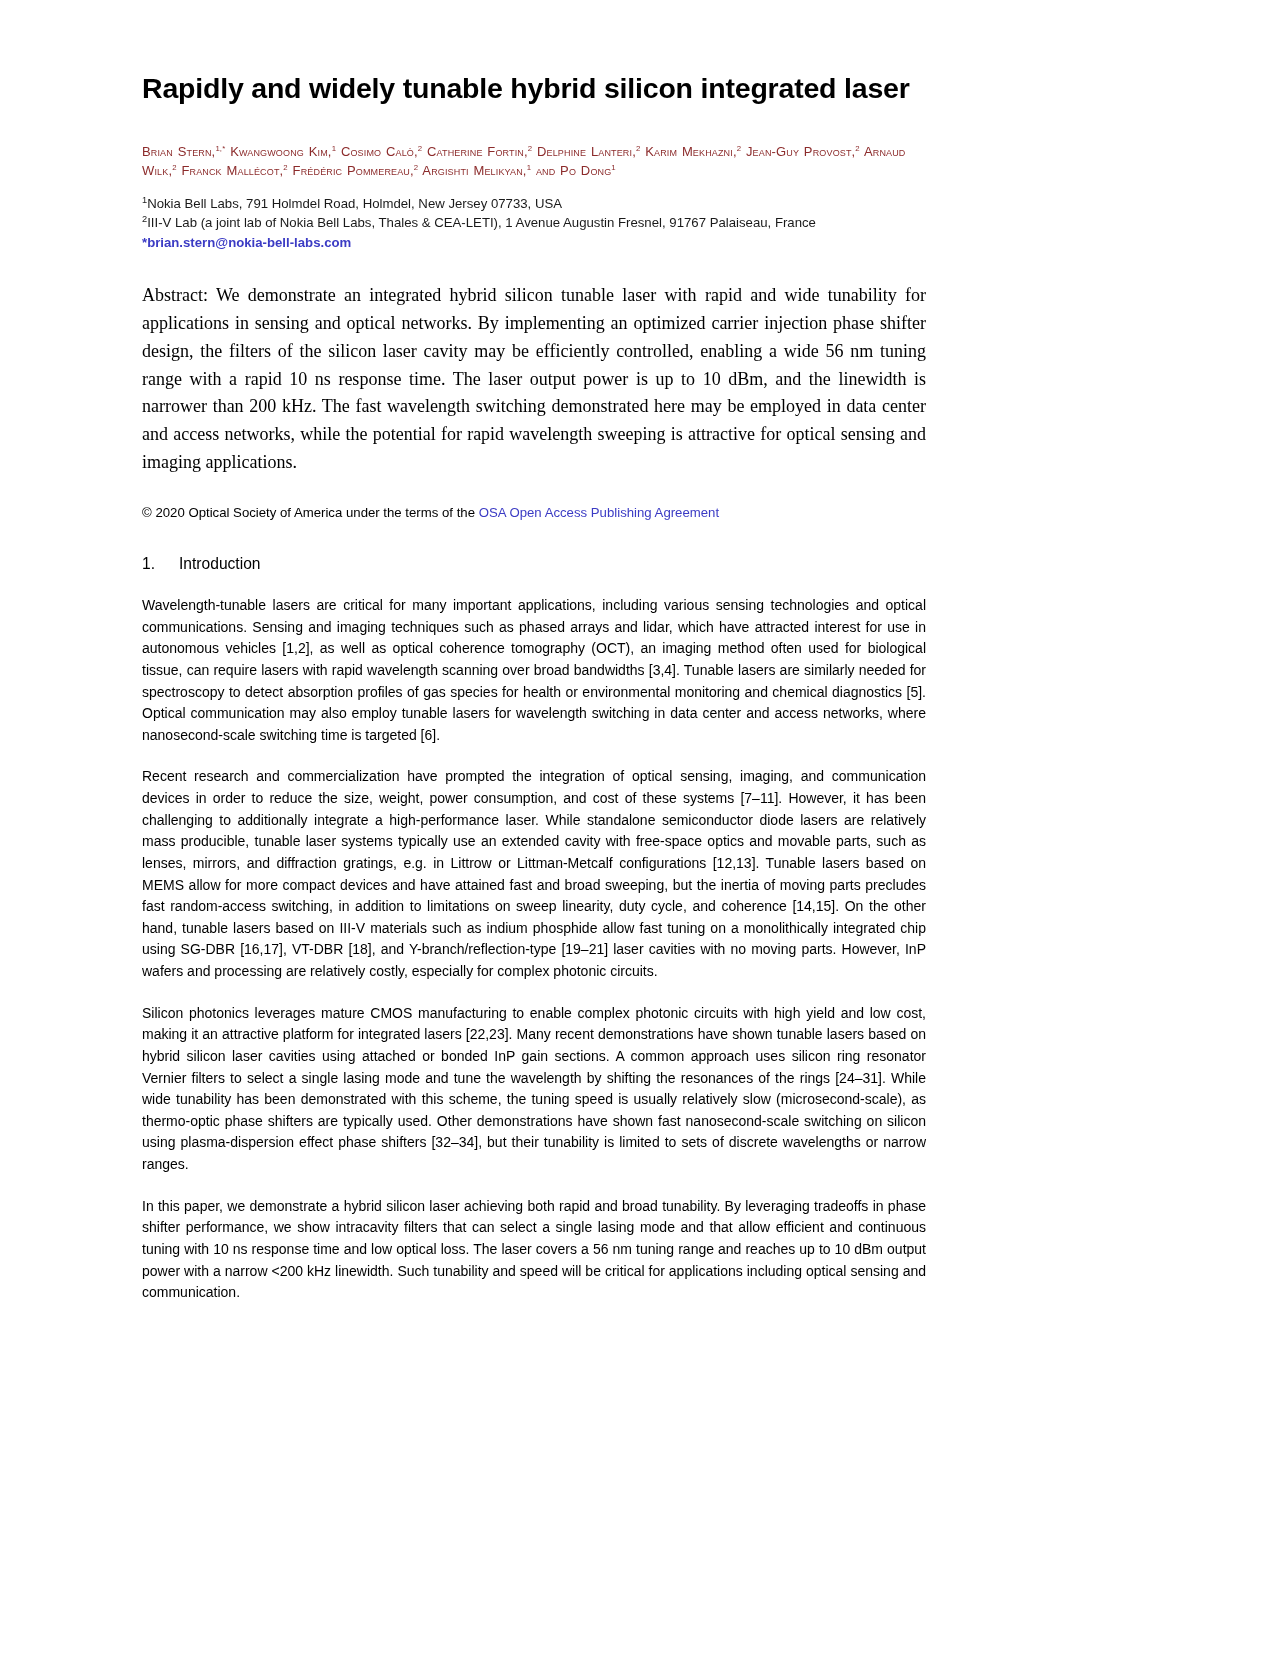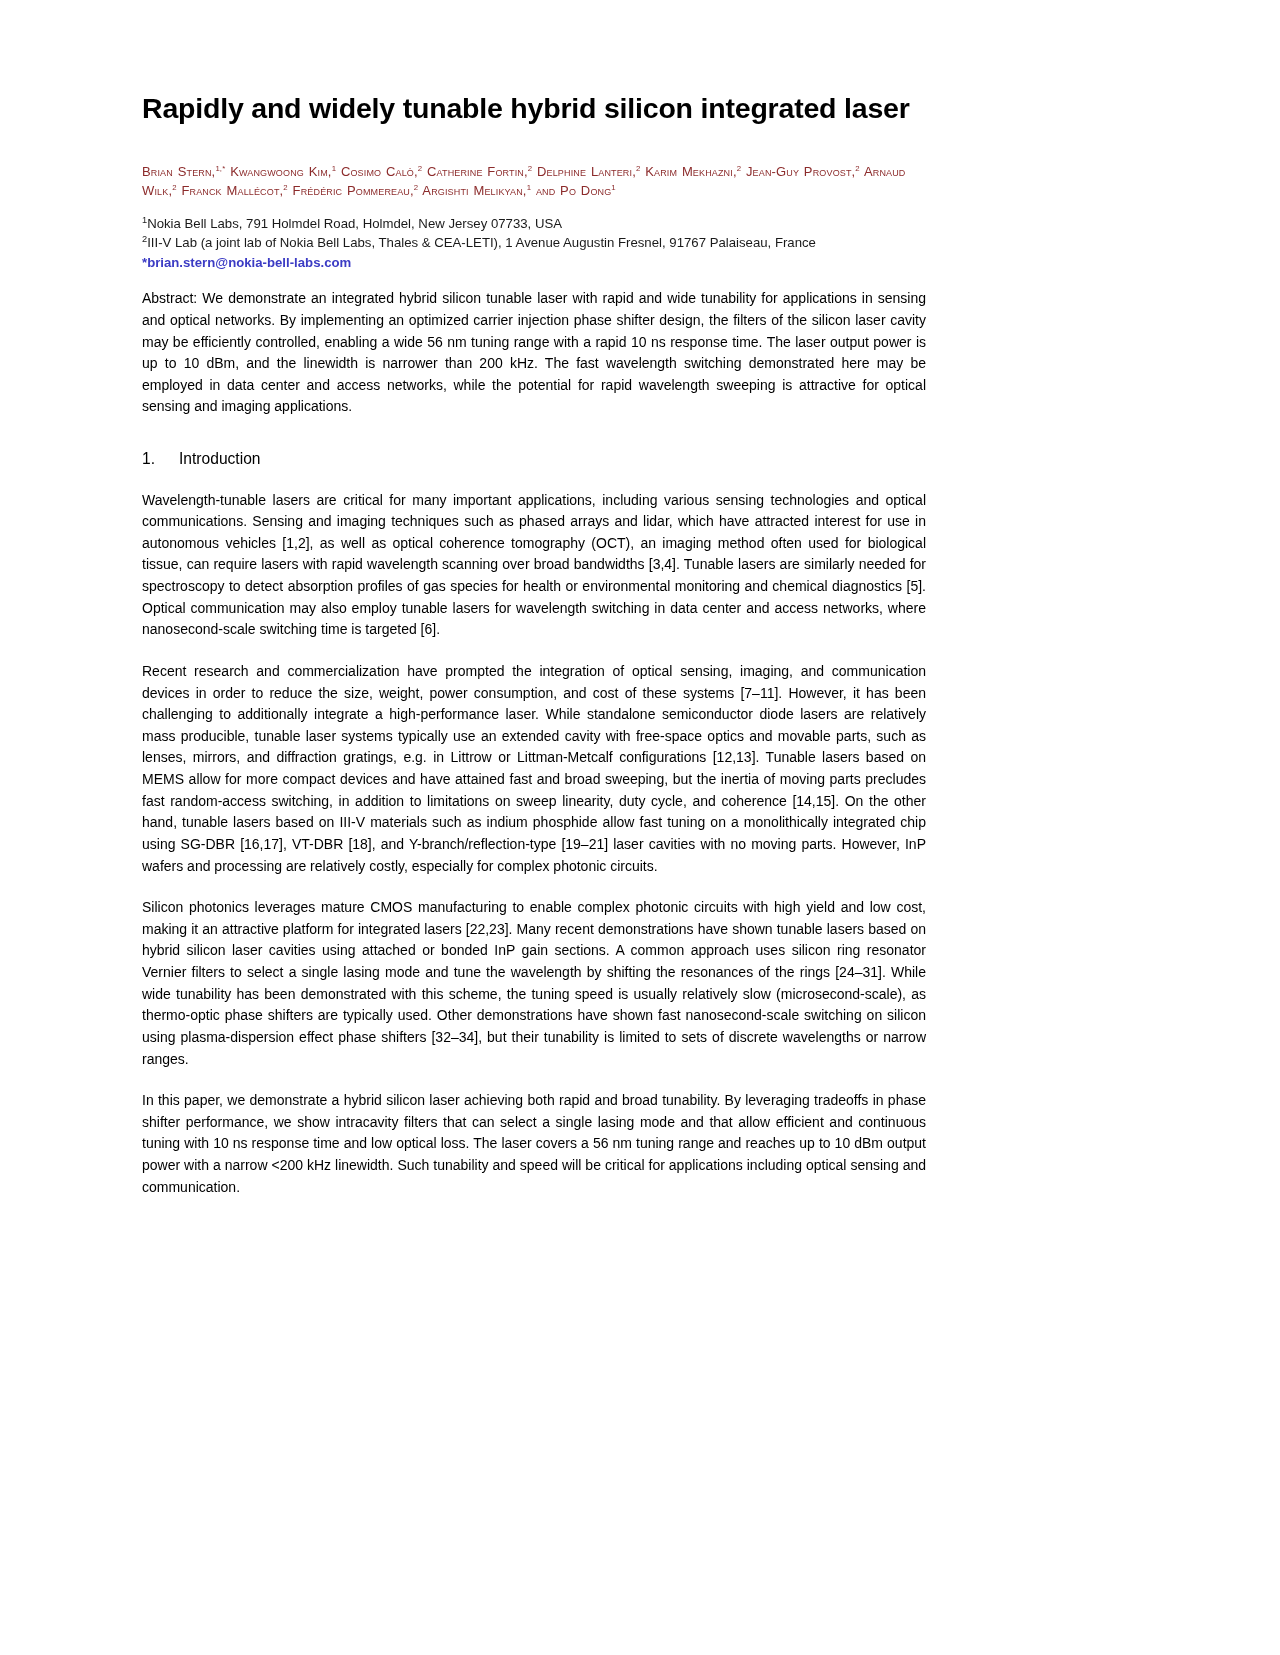--- a/index.html
+++ b/index.html
@@ -12,21 +12,21 @@
     height: 1655px;
     font-family: "Liberation Sans", sans-serif;
     color: #000000;
     -webkit-font-smoothing: antialiased;
   }
   .page {
     position: relative;
     width: 1068px;
     height: 1655px;
     box-sizing: border-box;
-    padding: 92px 142px 0 142px;
+    padding: 72px 142px 0 142px;
     background: #ffffff;
   }
 
   
   .title {
     font-size: 28.5px;
     font-weight: bold;
     letter-spacing: -0.2px;
     line-height: 1.18;
     color: #000000;
@@ -71,26 +71,27 @@
     margin: 0;
     font-weight: bold;
   }
   .link {
     color: #3b3bc4;
     text-decoration: none;
   }
 
   
   .abstract {
-    margin: 16px 0 0 0;
-    font-size: 14px;
+    margin: 30px 0 0 0;
+    font-size: 18px;
     line-height: 1.54;
     text-align: justify;
     text-justify: inter-word;
     color: #000000;
+    font-family: Liberation Serif, serif;
   }
 
   
   .copyright {
     margin: 27px 0 0 0;
     font-size: 13.2px;
     line-height: 1.5;
     color: #000000;
   }
 
@@ -144,20 +145,21 @@
   </div>
 
   <p class="affil"><sup>1</sup><span>Nokia Bell Labs, 791 Holmdel Road, Holmdel, New Jersey 07733, USA</span></p>
 
   <p class="affil"><sup>2</sup><span>III-V Lab (a joint lab of Nokia Bell Labs, Thales &amp; CEA-LETI), 1 Avenue Augustin Fresnel, 91767 Palaiseau, France</span></p>
 
   <p class="email-line"><a class="link" href="#">*brian.stern@nokia-bell-labs.com</a></p>
 
   <p class="abstract"><span>Abstract:</span><span> We demonstrate an integrated hybrid silicon tunable laser with rapid and wide tunability for applications in sensing and optical networks. By implementing an optimized carrier injection phase shifter design, the filters of the silicon laser cavity may be efficiently controlled, enabling a wide 56 nm tuning range with a rapid 10 ns response time. The laser output power is up to 10 dBm, and the linewidth is narrower than 200 kHz. The fast wavelength switching demonstrated here may be employed in data center and access networks, while the potential for rapid wavelength sweeping is attractive for optical sensing and imaging applications.</span></p>
 
+  <p class="copyright"><span>© 2020 Optical Society of America under the terms of the </span><a class="link" href="#">OSA Open Access Publishing Agreement</a></p>
 
   <div class="section-head">
     <span class="section-num">1.</span>
     <span>Introduction</span>
   </div>
 
   <p class="para">Wavelength-tunable lasers are critical for many important applications, including various sensing technologies and optical communications. Sensing and imaging techniques such as phased arrays and lidar, which have attracted interest for use in autonomous vehicles [1,2], as well as optical coherence tomography (OCT), an imaging method often used for biological tissue, can require lasers with rapid wavelength scanning over broad bandwidths [3,4]. Tunable lasers are similarly needed for spectroscopy to detect absorption profiles of gas species for health or environmental monitoring and chemical diagnostics [5]. Optical communication may also employ tunable lasers for wavelength switching in data center and access networks, where nanosecond-scale switching time is targeted [6].</p>
   <p class="para">Recent research and commercialization have prompted the integration of optical sensing, imaging, and communication devices in order to reduce the size, weight, power consumption, and cost of these systems [7–11]. However, it has been challenging to additionally integrate a high-performance laser. While standalone semiconductor diode lasers are relatively mass producible, tunable laser systems typically use an extended cavity with free-space optics and movable parts, such as lenses, mirrors, and diffraction gratings, e.g. in Littrow or Littman-Metcalf configurations [12,13]. Tunable lasers based on MEMS allow for more compact devices and have attained fast and broad sweeping, but the inertia of moving parts precludes fast random-access switching, in addition to limitations on sweep linearity, duty cycle, and coherence [14,15]. On the other hand, tunable lasers based on III-V materials such as indium phosphide allow fast tuning on a monolithically integrated chip using SG-DBR [16,17], VT-DBR [18], and Y-branch/reflection-type [19–21] laser cavities with no moving parts. However, InP wafers and processing are relatively costly, especially for complex photonic circuits.</p>
   <p class="para">Silicon photonics leverages mature CMOS manufacturing to enable complex photonic circuits with high yield and low cost, making it an attractive platform for integrated lasers [22,23]. Many recent demonstrations have shown tunable lasers based on hybrid silicon laser cavities using attached or bonded InP gain sections. A common approach uses silicon ring resonator Vernier filters to select a single lasing mode and tune the wavelength by shifting the resonances of the rings [24–31]. While wide tunability has been demonstrated with this scheme, the tuning speed is usually relatively slow (microsecond-scale), as thermo-optic phase shifters are typically used. Other demonstrations have shown fast nanosecond-scale switching on silicon using plasma-dispersion effect phase shifters [32–34], but their tunability is limited to sets of discrete wavelengths or narrow ranges.</p>
   <p class="para">In this paper, we demonstrate a hybrid silicon laser achieving both rapid and broad tunability. By leveraging tradeoffs in phase shifter performance, we show intracavity filters that can select a single lasing mode and that allow efficient and continuous tuning with 10 ns response time and low optical loss. The laser covers a 56 nm tuning range and reaches up to 10 dBm output power with a narrow &lt;200 kHz linewidth. Such tunability and speed will be critical for applications including optical sensing and communication.</p>

